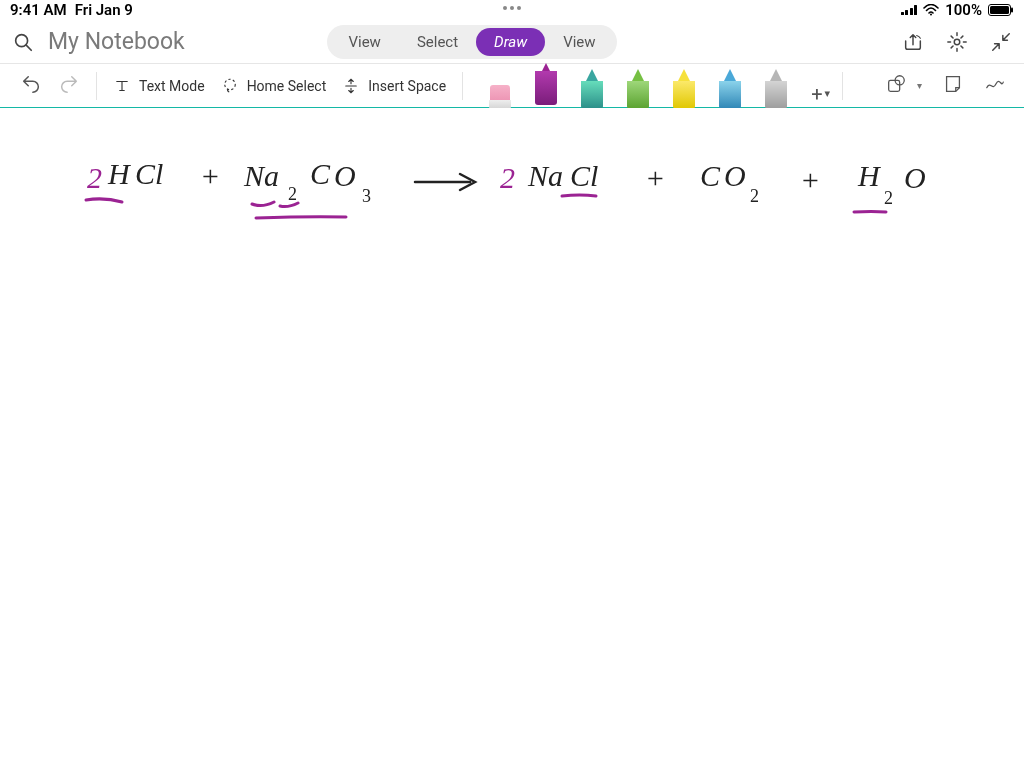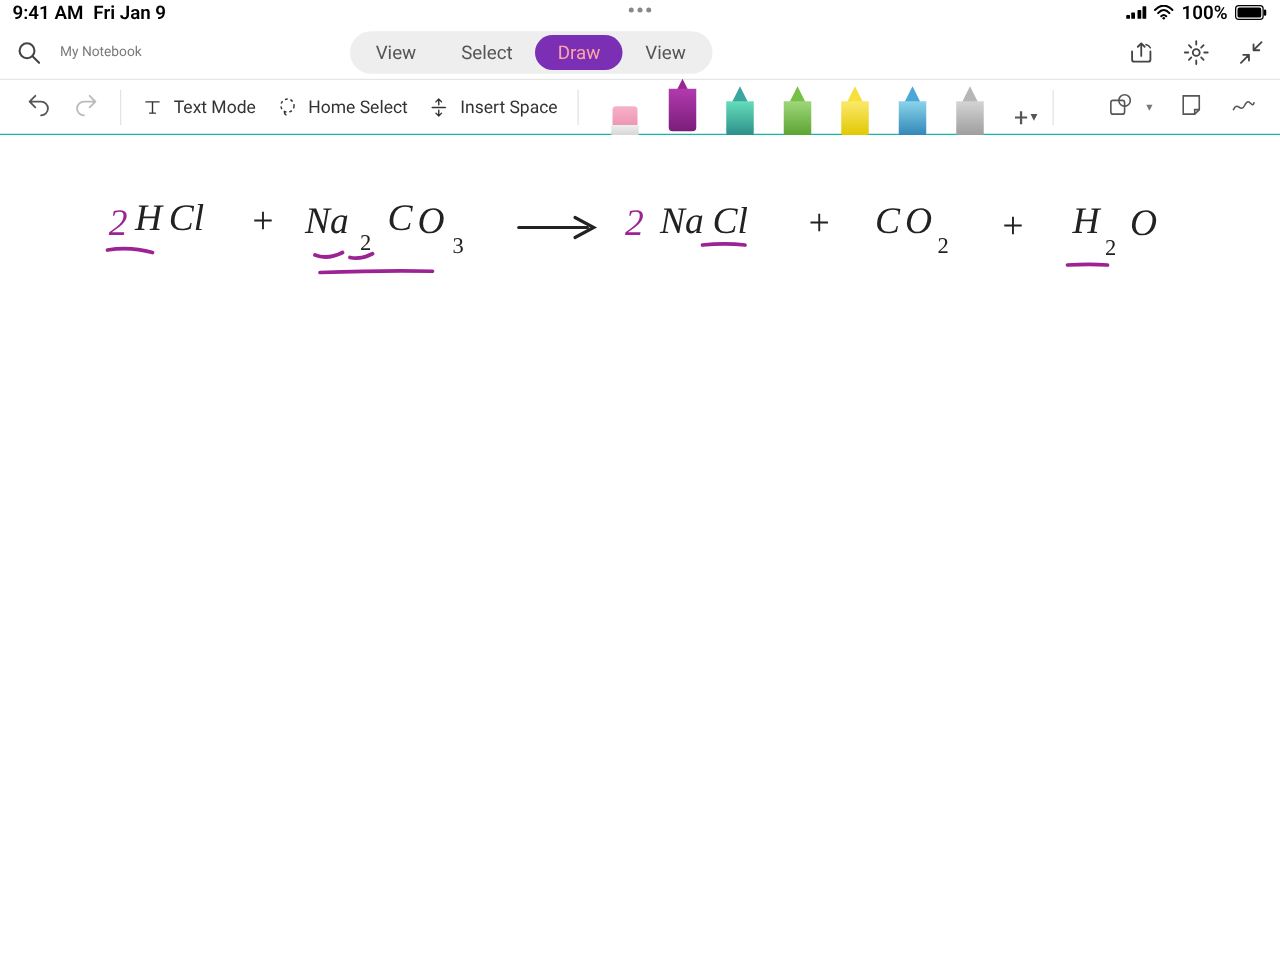--- a/index.html
+++ b/index.html
@@ -12,24 +12,24 @@
   .sig-bars { display: flex; align-items: flex-end; gap: 1.5px; height: 10px; }
   .sig-bars span { width: 3px; background: #000; border-radius: .5px; }
   .sig-bars span:nth-child(1){height:3px}.sig-bars span:nth-child(2){height:5px}.sig-bars span:nth-child(3){height:7px}.sig-bars span:nth-child(4){height:10px}
   .wifi-ico svg, .battery-ico svg { display:block }
   .dots { position:absolute; left:50%; top:6px; transform:translateX(-50%); display:flex; gap:3px; }
   .dots span{width:4px;height:4px;border-radius:50%;background:#888}
 
   
   .nav-row { height: 44px; padding: 0 12px; display:flex; align-items:center; border-bottom:1px solid #e6e6e6; }
   .nav-left { display:flex; align-items:center; gap:14px; }
-  .notebook-title { color:#7a7a7a; font-size:11px; }
+  .notebook-title { color:#7a7a7a; font-size:23px; }
   .tabs { margin:0 auto; display:flex; background:#eeeeee; border-radius:22px; padding:3px; height:34px; }
   .tab { padding:0 18px; line-height:28px; font-size:15px; color:#555; border-radius:20px; cursor:pointer; }
-  .tab.active { background:#7b2fb5; color:#fca5a5; }
+  .tab.active { background:#7b2fb5; color:#ffffff;font-style:italic; }
   .nav-right { display:flex; align-items:center; gap:22px; margin-left:auto; }
   .ico-btn { width:22px; height:22px; display:flex; align-items:center; justify-content:center; color:#333; cursor:pointer; }
   .ico-btn svg { width:22px; height:22px; stroke:#444; }
 
   
   .tool-row { height: 44px; display:flex; align-items:center; padding:0 10px; border-bottom:1px solid #14b8a6; gap:6px; }
   .tool-seg { display:flex; align-items:center; gap:16px; padding:0 10px; }
   .vdiv { width:1px; height:28px; background:#e3e3e3; }
   .undo svg, .redo svg { width:22px; height:22px; stroke:#555; fill:none; stroke-width:1.6 }
   .redo { opacity:.4 }

